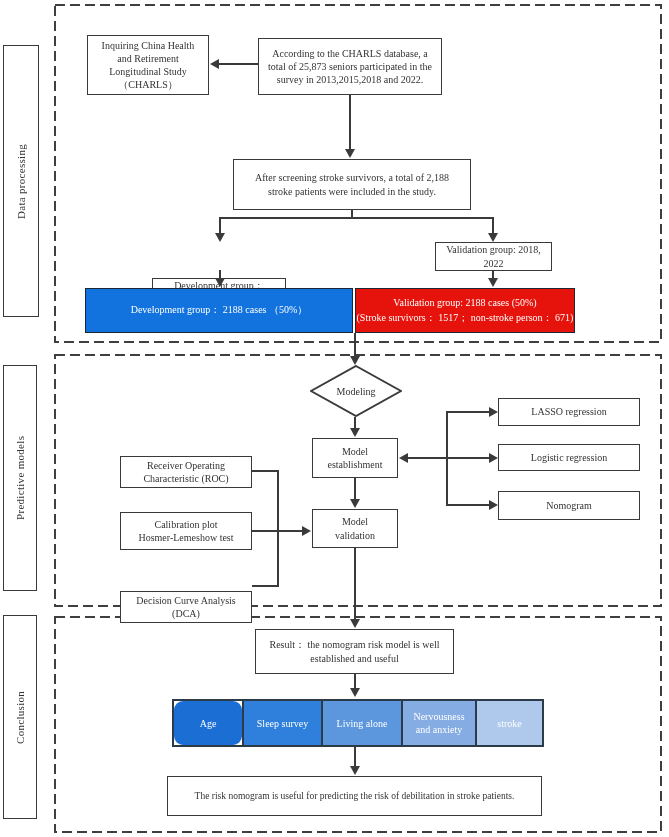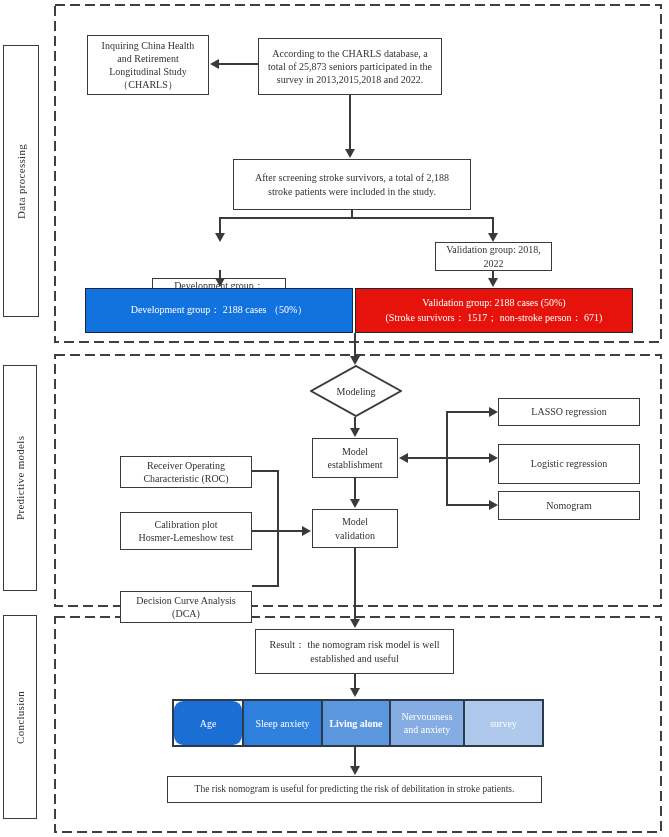--- a/index.html
+++ b/index.html
@@ -42,21 +42,21 @@
     justify-content:center; font-size:10px; color:#333; }
   #factor-bar {
     position:absolute; left:172px; top:699px; width:372px; height:48px;
     display:flex; border:2px solid #2d3a47;
   }
   .factor-cell {
     display:flex; align-items:center; justify-content:center; text-align:center;
     color:#fff; font-size:10px; line-height:1.3; padding:0 4px;
   }
   .factor-cell + .factor-cell { border-left:2px solid #2d3a47; }
-  .fc0 { width:68px; } .fc1 { width:79px; } .fc2 { width:68px;font-weight:bold; }
+  .fc0 { width:68px; } .fc1 { width:79px; } .fc2 { width:80px; }
   .fc3 { width:74px; } .fc4 { flex:1; }
   .nowrap { white-space:nowrap; }
 </style>
 </head>
 <body>
 
 <div id="canvas">
 
   <svg class="frame" style="left:0;top:0;" width="669" height="837">
     <rect x="55" y="5" width="606" height="337" fill="none" stroke="#3f3f3f" stroke-width="2" stroke-dasharray="10 5"></rect>
@@ -112,21 +112,21 @@
   </div>
 
   <div class="vline" style="left:219px;top:270px;height:9px;"></div>
   <div class="arr-down" style="left:215px;top:278px;"></div>
   <div class="vline" style="left:492px;top:271px;height:8px;"></div>
   <div class="arr-down" style="left:488px;top:278px;"></div>
 
   <div class="bar" style="left: 85px; top: 288px; width: 268px; height: 45px; background: rgb(18, 115, 222);">
     <div class="nowrap">Development group： 2188 cases （50%）</div>
   </div>
-  <div class="bar" style="left: 355px; top: 288px; width: 278px; height: 45px; background: rgb(230, 19, 12);">
+  <div class="bar" style="left: 355px; top: 288px; width: 220px; height: 45px; background: rgb(230, 19, 12);">
     <div class="nowrap">Validation group: 2188 cases (50%)</div>
     <div class="nowrap">(Stroke survivors： 1517； non-stroke person： 671)</div>
   </div>
 
   <div class="vline" style="left:354px;top:333px;height:24px;"></div>
   <div class="arr-down" style="left:350px;top:356px;"></div>
 
   <div id="diamond">
     <svg width="92" height="52">
       <polygon points="46,1 91,26 46,51 1,26" fill="#ffffff" stroke="#3a3a3a" stroke-width="2"></polygon>
@@ -146,21 +146,21 @@
   <div class="arr-down" style="left:350px;top:499px;"></div>
 
   <div class="node" style="left:312px;top:509px;width:86px;height:39px;">
     <div>Model</div>
     <div>validation</div>
   </div>
 
   <div class="node" style="left:498px;top:398px;width:142px;height:28px;">
     <div>LASSO regression</div>
   </div>
-  <div class="node" style="left:498px;top:444px;width:142px;height:40px;">
+  <div class="node" style="left:498px;top:444px;width:142px;height:27px;">
     <div>Logistic regression</div>
   </div>
   <div class="node" style="left:498px;top:491px;width:142px;height:29px;">
     <div>Nomogram</div>
   </div>
 
   <div class="vline" style="left:446px;top:411px;height:95px;"></div>
   <div class="hline" style="left:446px;top:411px;width:43px;"></div>
   <div class="arr-right" style="left:489px;top:407px;"></div>
   <div class="hline" style="left:408px;top:457px;width:81px;"></div>
@@ -194,26 +194,26 @@
   <div class="node" style="left:255px;top:629px;width:199px;height:45px;">
     <div>Result：  the nomogram risk model is well</div>
     <div>established and useful</div>
   </div>
 
   <div class="vline" style="left:354px;top:674px;height:15px;"></div>
   <div class="arr-down" style="left:350px;top:688px;"></div>
 
   <div id="factor-bar">
     <div class="factor-cell fc0" style="background: rgb(27, 111, 212); border-radius: 9px;">Age</div>
-    <div class="factor-cell fc1" style="background: rgb(47, 127, 220);">Sleep anxiety</div>
+    <div class="factor-cell fc1" style="background: rgb(47, 127, 220);">Sleep survey</div>
     <div class="factor-cell fc2" style="background: rgb(92, 150, 221);">Living alone</div>
     <div class="factor-cell fc3" style="background: rgb(134, 172, 228);">Nervousness and anxiety</div>
-    <div class="factor-cell fc4" style="background: rgb(174, 201, 236);">survey</div>
+    <div class="factor-cell fc4" style="background: rgb(174, 201, 236);">stroke</div>
   </div>
 
   <div class="vline" style="left:354px;top:747px;height:20px;"></div>
   <div class="arr-down" style="left:350px;top:766px;"></div>
 
-  <div class="node" style="left:167px;top:776px;width:375px;height:27px;font-size:9.5px;">
+  <div class="node" style="left:167px;top:776px;width:375px;height:40px;font-size:9.5px;">
     <div class="nowrap">The risk nomogram is useful for predicting the risk of debilitation in stroke patients.</div>
   </div>
 
 </div>
 
 </body></html>

